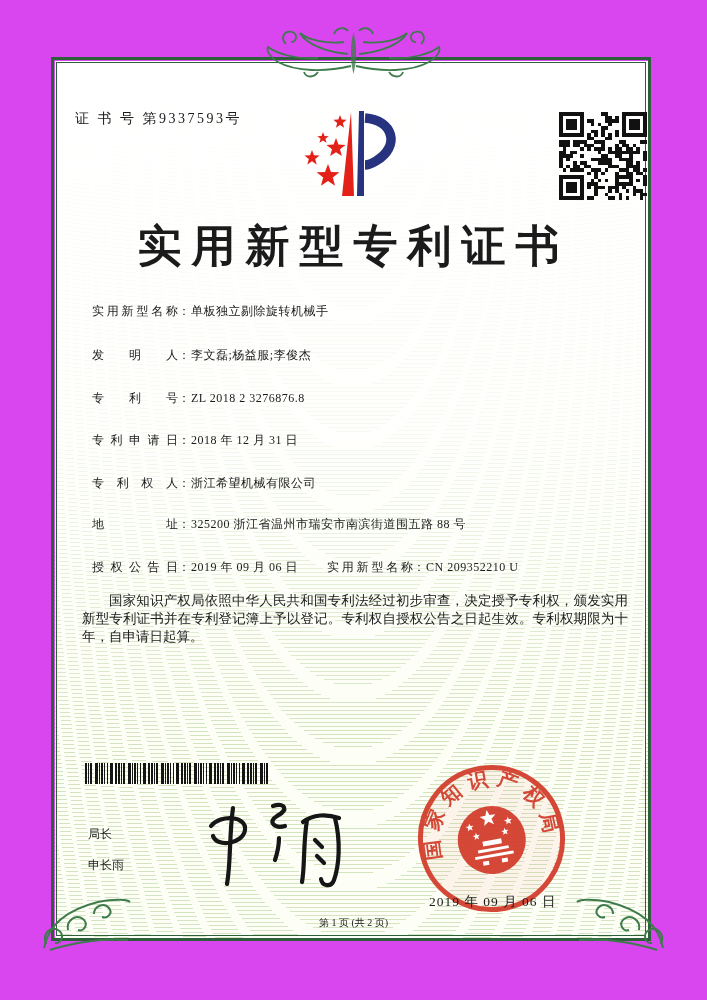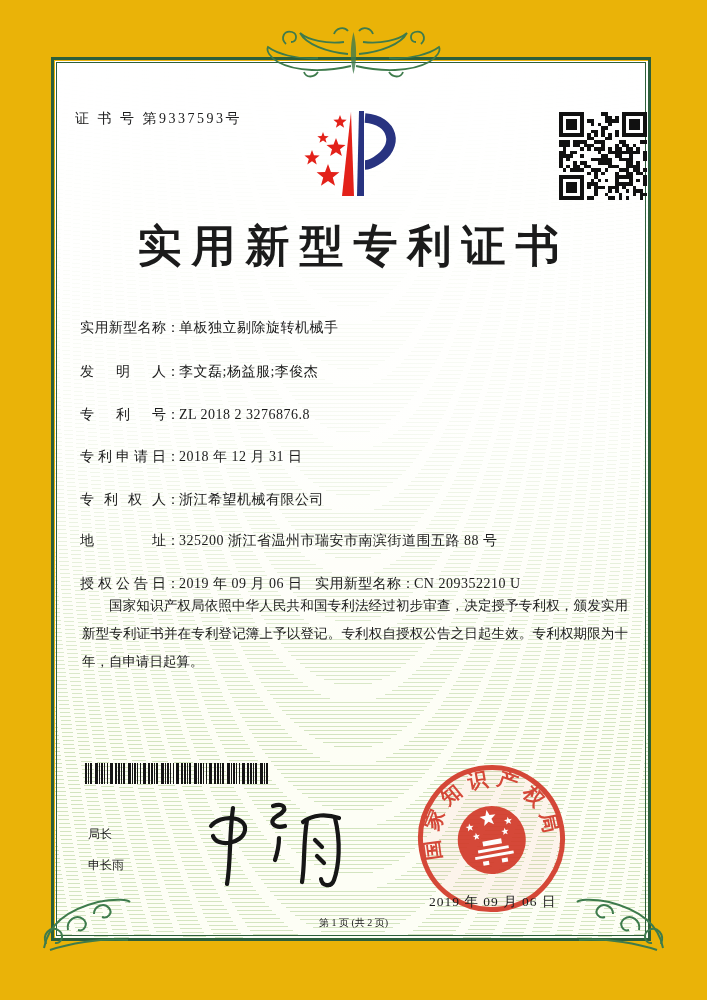--- a/index.html
+++ b/index.html
@@ -1,17 +1,17 @@
 <!DOCTYPE html>
 <html><head>
 <meta charset="utf-8">
 <style>
   html,body{margin:0;padding:0;background:#fff;}
   .page{
-    position:relative;width:707px;height:1000px;background:#eab308;overflow:hidden;
+    position:relative;width:707px;height:1000px;background:#d946ef;overflow:hidden;
     font-family:"Liberation Serif","DejaVu Serif",serif;color:#1b1b1b;
   }
   
   .inner-bg{position:absolute;left:55px;top:61px;width:596px;height:879px;background:#fdfef4;}
   .waves{
     position:absolute;left:55px;top:61px;width:596px;height:879px;
     background:repeating-radial-gradient(1600px 900px at 50% -650px,
       rgba(141,185,101,0.42) 0 1.3px, rgba(141,185,101,0) 1.3px 7px);
   }
   .wave-fade{
@@ -24,28 +24,28 @@
   .frame-outer{position:absolute;left:51px;top:57px;width:600px;height:884px;
     border:3px solid #2d5f3a;box-sizing:border-box;z-index:1;}
   .frame-inner{position:absolute;left:2px;top:2px;right:2px;bottom:2px;
     border:1px solid #2d5f3a;}
   .content{position:absolute;inset:0;z-index:2;}
   .cert-number{position:absolute;left:75px;top:110px;font-size:14px;letter-spacing:2.5px;}
   .logo{position:absolute;left:283px;top:100px;width:140px;height:108px;}
   .qr{position:absolute;left:559px;top:112px;width:88px;height:88px;}
   .title{position:absolute;left:0;right:0;top:217px;text-align:center;
     font-size:44px;font-weight:bold;letter-spacing:10px;}
-  .field{position:absolute;left:80px;width:545px;font-size:14px;white-space:nowrap;margin-top:16px;}
+  .field{position:absolute;left:92px;width:545px;font-size:12px;white-space:nowrap;}
   .flabel{display:inline-block;width:86px;text-align:justify;text-align-last:justify;
     vertical-align:baseline;}
   .colon{display:inline-block;width:13px;}
   .fvalue{letter-spacing:0.5px;}
   .pair2{position:absolute;left:235px;top:0;}
   .paras{position:absolute;left:82px;top:592px;width:546px;font-size:13.5px;
-    line-height:28px;text-align:justify;}
+    line-height:18px;text-align:justify;}
   .paras p{margin:0;text-indent:2em;}
   .barcode{position:absolute;left:85px;top:763px;width:185px;height:21px;}
   .director-label{position:absolute;left:88px;top:826px;font-size:12px;}
   .director-name{position:absolute;left:88px;top:857px;font-size:12px;}
   .signature{position:absolute;left:195px;top:796px;width:168px;height:96px;}
   .seal{position:absolute;left:413px;top:760px;width:157px;height:157px;opacity:0.93;}
   .seal-date{position:absolute;left:429px;top:893px;font-size:13.5px;letter-spacing:1px;z-index:3;}
   .footer{position:absolute;left:0;right:0;top:916px;text-align:center;font-size:10px;}
   .orn-top{position:absolute;left:256px;top:20px;width:195px;height:62px;z-index:2;}
   .orn-bl{position:absolute;left:38px;top:886px;width:95px;height:68px;z-index:2;}

